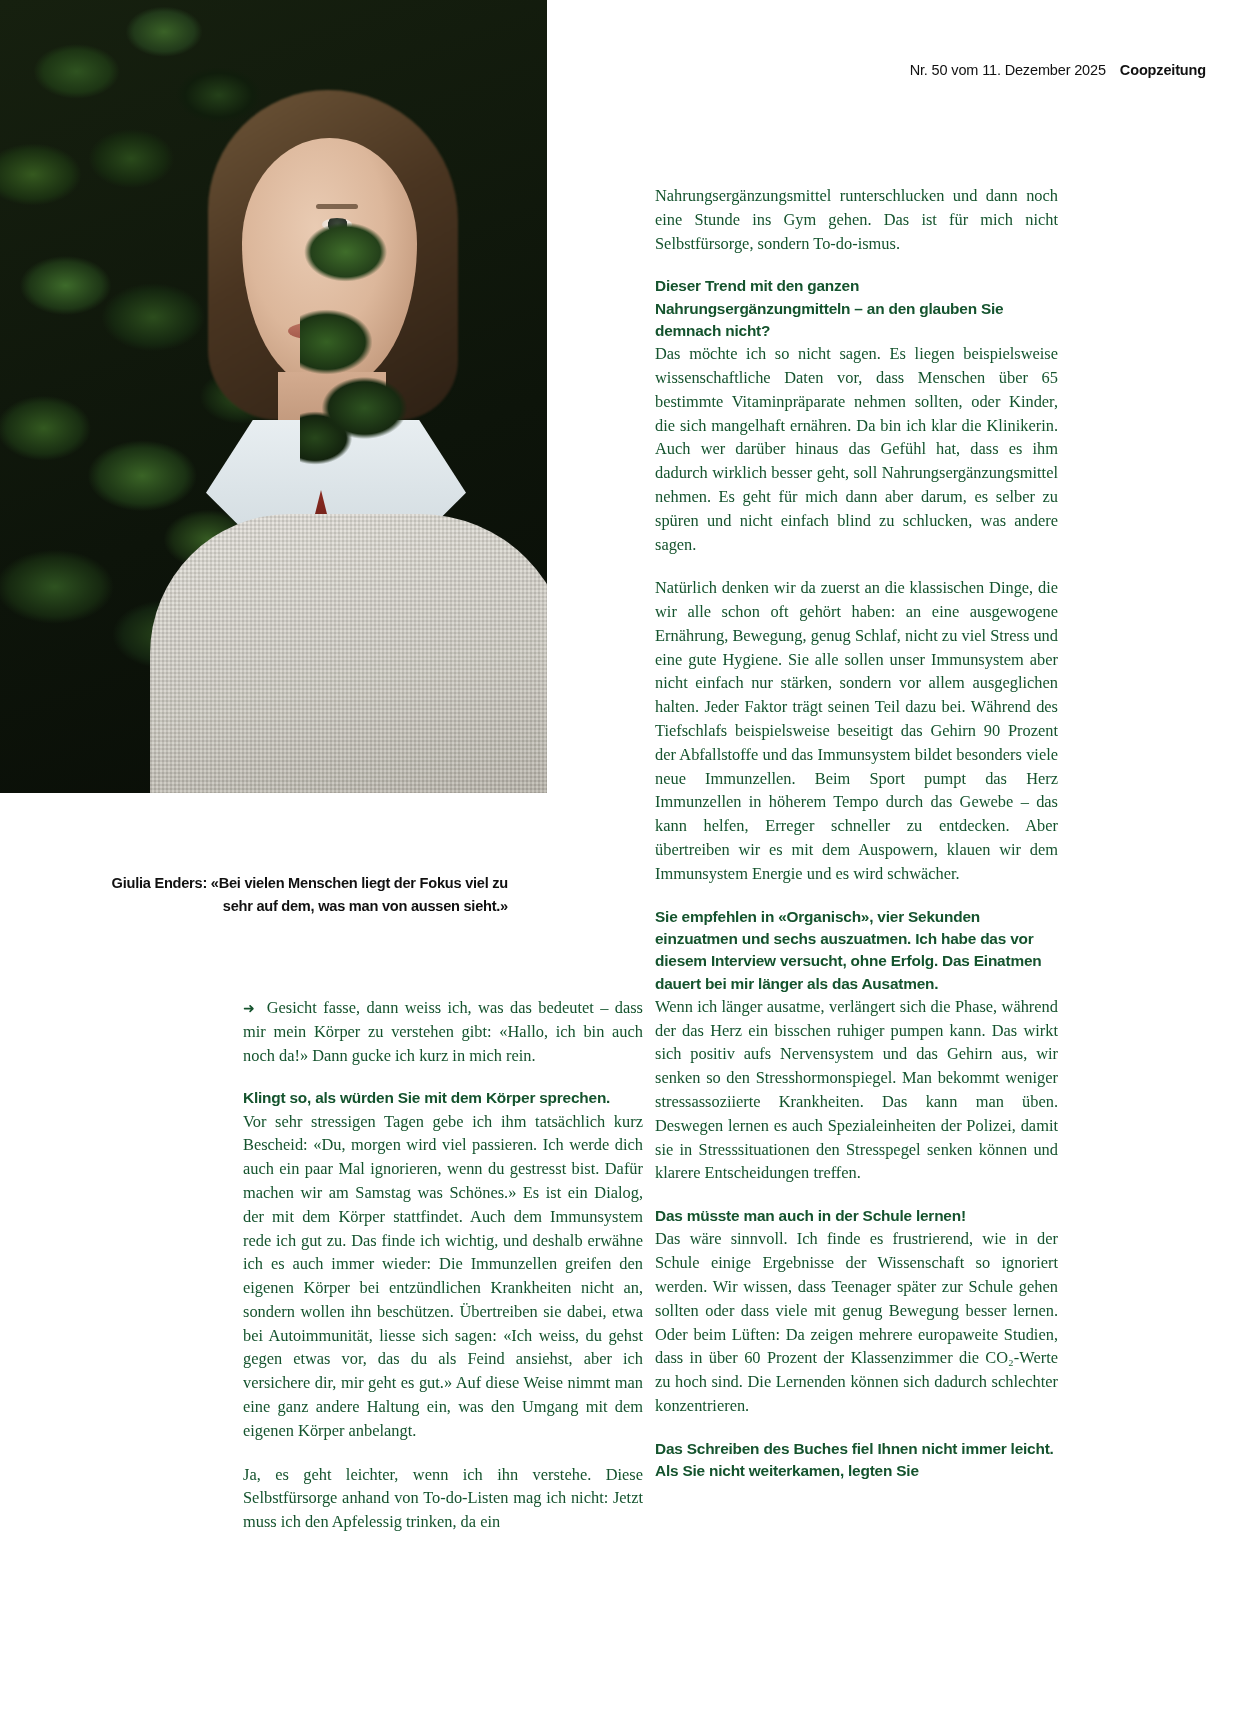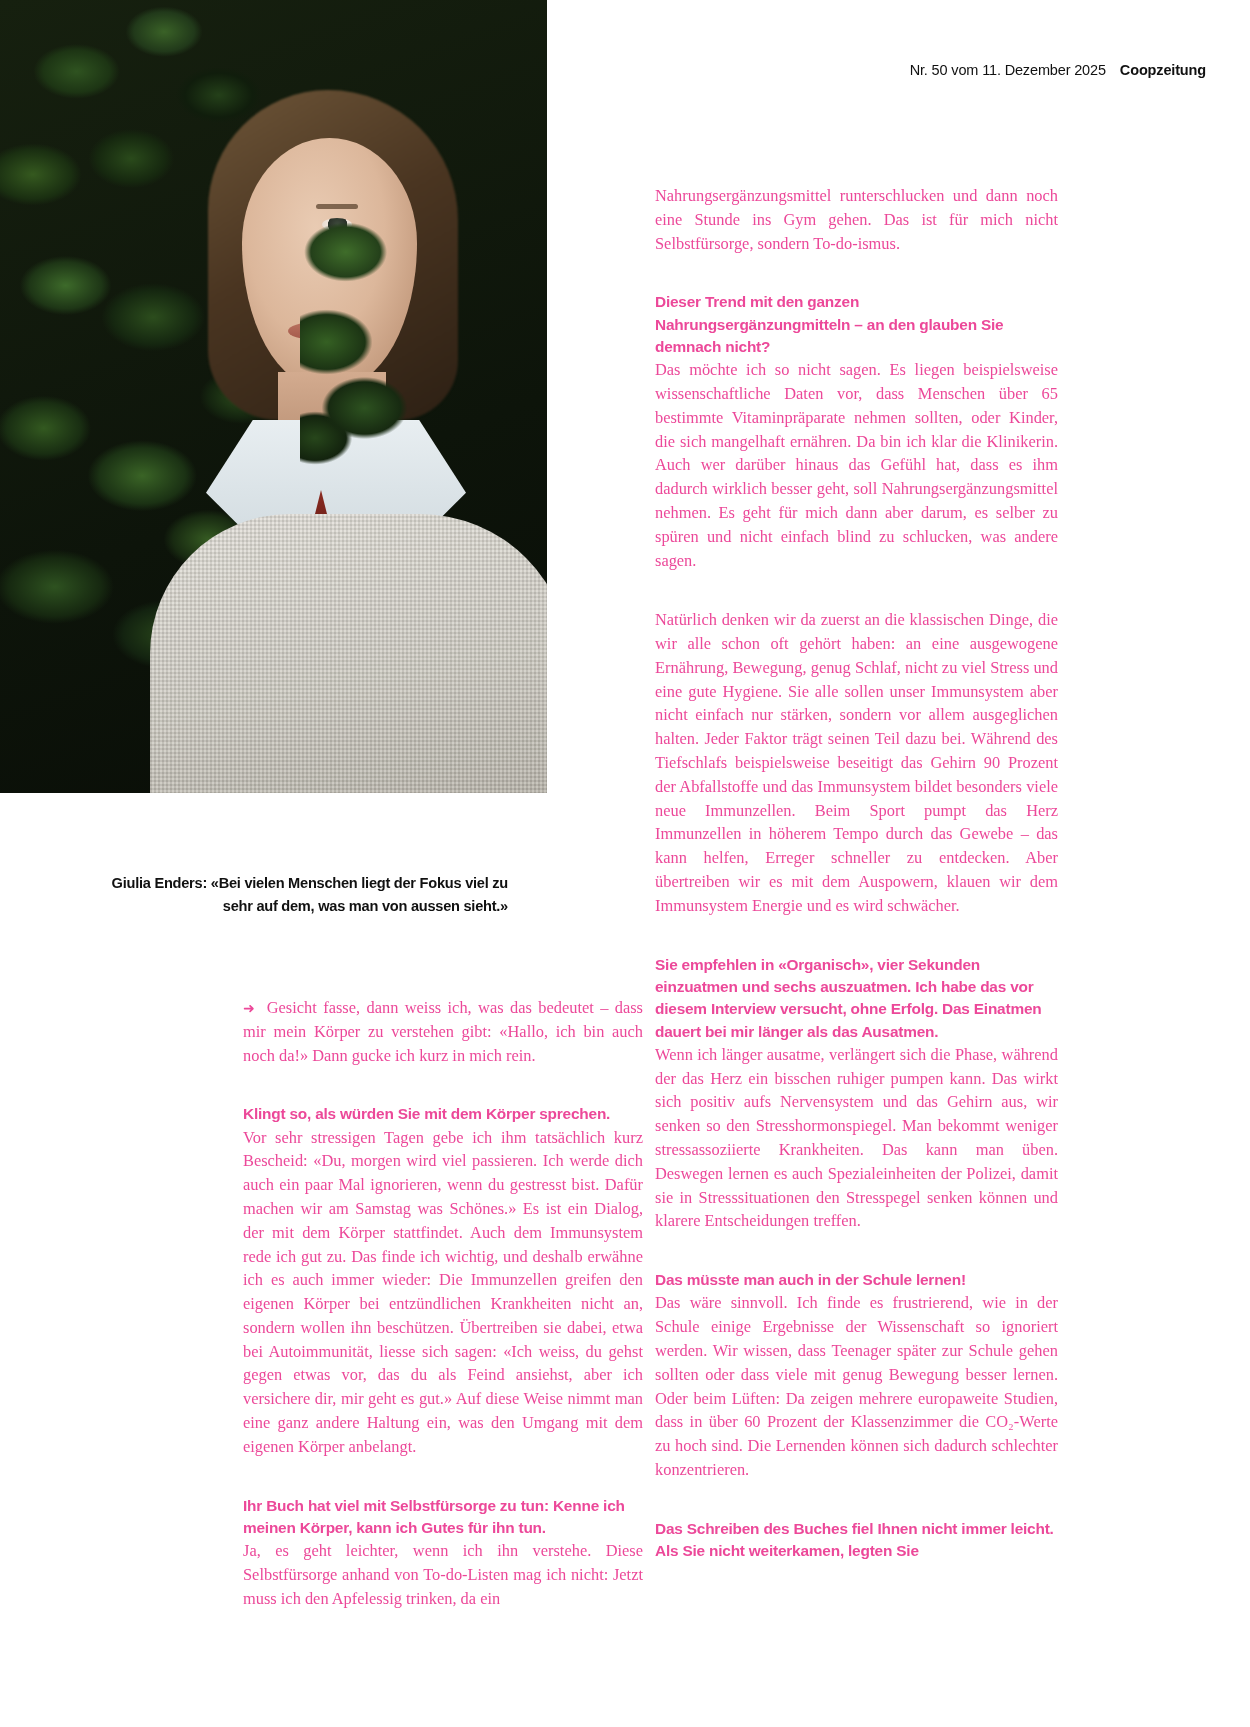--- a/index.html
+++ b/index.html
@@ -176,29 +176,29 @@
     text-align: right;
   }
 
   
   .col {
     position: absolute;
     width: 400px;
     font-size: 16.4px;
     line-height: 1.45;
     text-align: justify;
-    color: #ec4899;
+    color: #14532d;
     hyphens: manual;
   }
   .col-left  { left: 243px; top: 996px; width: 400px; }
   .col-right { left: 655px; top: 184px; width: 403px; }
 
   .col p { margin: 0 0 0 0; text-indent: 0; }
   .col p + p { margin-top: 0; }
-  .col .qa { margin-top: 36px; }
+  .col .qa { margin-top: 20px; }
   .col .qa:first-child { margin-top: 0; }
 
   .q {
     font-family: "Liberation Sans", sans-serif;
     font-weight: 700;
     font-size: 15.4px;
     line-height: 1.45;
     letter-spacing: -0.2px;
     text-align: left;
     margin: 0 0 1px 0;
@@ -262,21 +262,20 @@
   <div class="col col-left">
 
     <p class="a"><span class="arrow">➜</span><span>Gesicht fasse, dann weiss ich, was das bedeutet – dass mir mein Körper zu verstehen gibt: «Hallo, ich bin auch noch da!» Dann gucke ich kurz in mich rein.</span></p>
 
     <div class="qa">
       <p class="q">Klingt so, als würden Sie mit dem Körper sprechen.</p>
       <p class="a">Vor sehr stressigen Tagen gebe ich ihm tatsächlich kurz Bescheid: «Du, morgen wird viel passieren. Ich werde dich auch ein paar Mal ignorieren, wenn du gestresst bist. Dafür machen wir am Samstag was Schönes.» Es ist ein Dialog, der mit dem Körper stattfindet. Auch dem Immunsystem rede ich gut zu. Das finde ich wichtig, und deshalb erwähne ich es auch immer wieder: Die Immunzellen greifen den eigenen Körper bei entzündlichen Krankheiten nicht an, sondern wollen ihn beschützen. Übertreiben sie dabei, etwa bei Autoimmunität, liesse sich sagen: «Ich weiss, du gehst gegen etwas vor, das du als Feind ansiehst, aber ich versichere dir, mir geht es gut.» Auf diese Weise nimmt man eine ganz andere Haltung ein, was den Umgang mit dem eigenen Körper anbelangt.</p>
     </div>
 
     <div class="qa">
-      <p class="q">Ihr Buch hat viel mit Selbstfürsorge zu tun: Kenne ich meinen Körper, kann ich Gutes für ihn tun.</p>
       <p class="a">Ja, es geht leichter, wenn ich ihn verstehe. Diese Selbstfürsorge anhand von To-do-Listen mag ich nicht: Jetzt muss ich den Apfelessig trinken, da ein</p>
     </div>
 
   </div>
 
   <div class="col col-right">
 
     <p class="a">Nahrungsergänzungsmittel runterschlucken und dann noch eine Stunde ins Gym gehen. Das ist für mich nicht Selbstfürsorge, sondern To-do-ismus.</p>
 
     <div class="qa">

